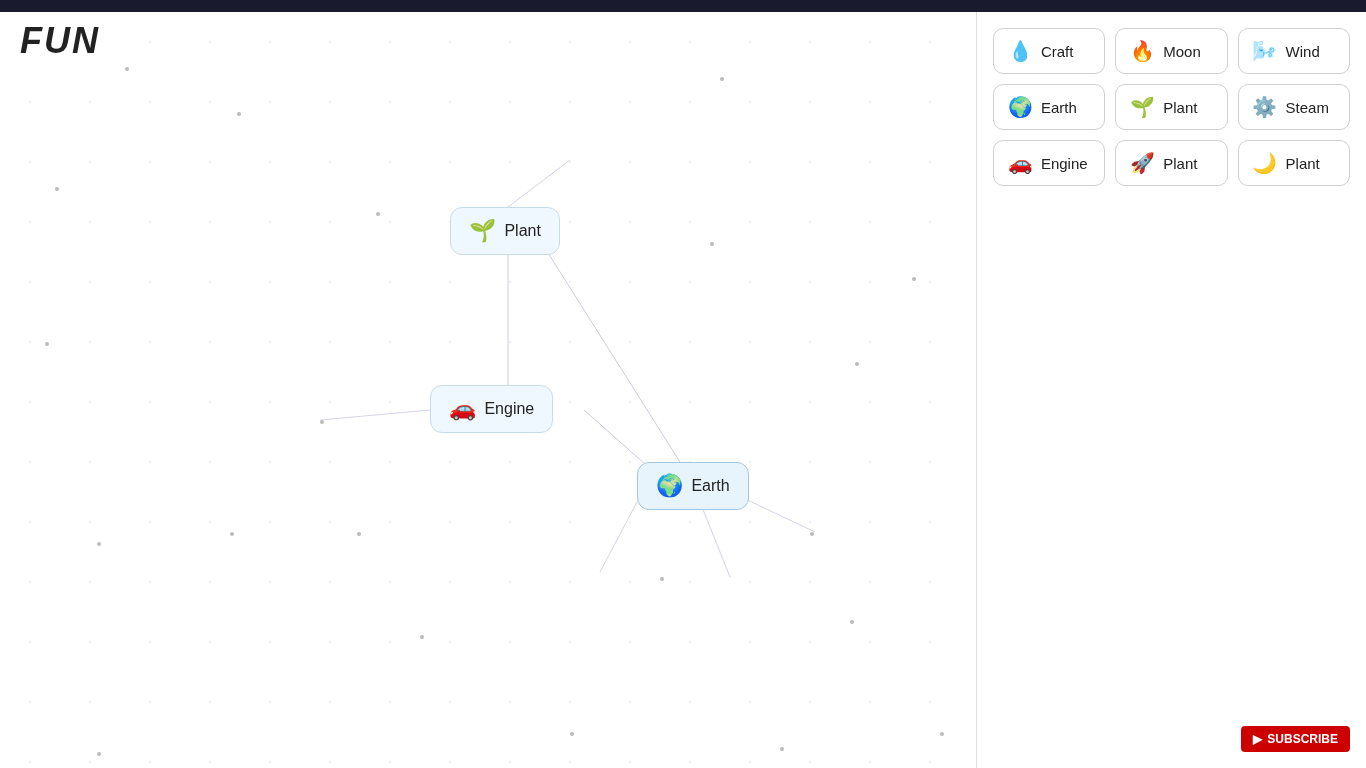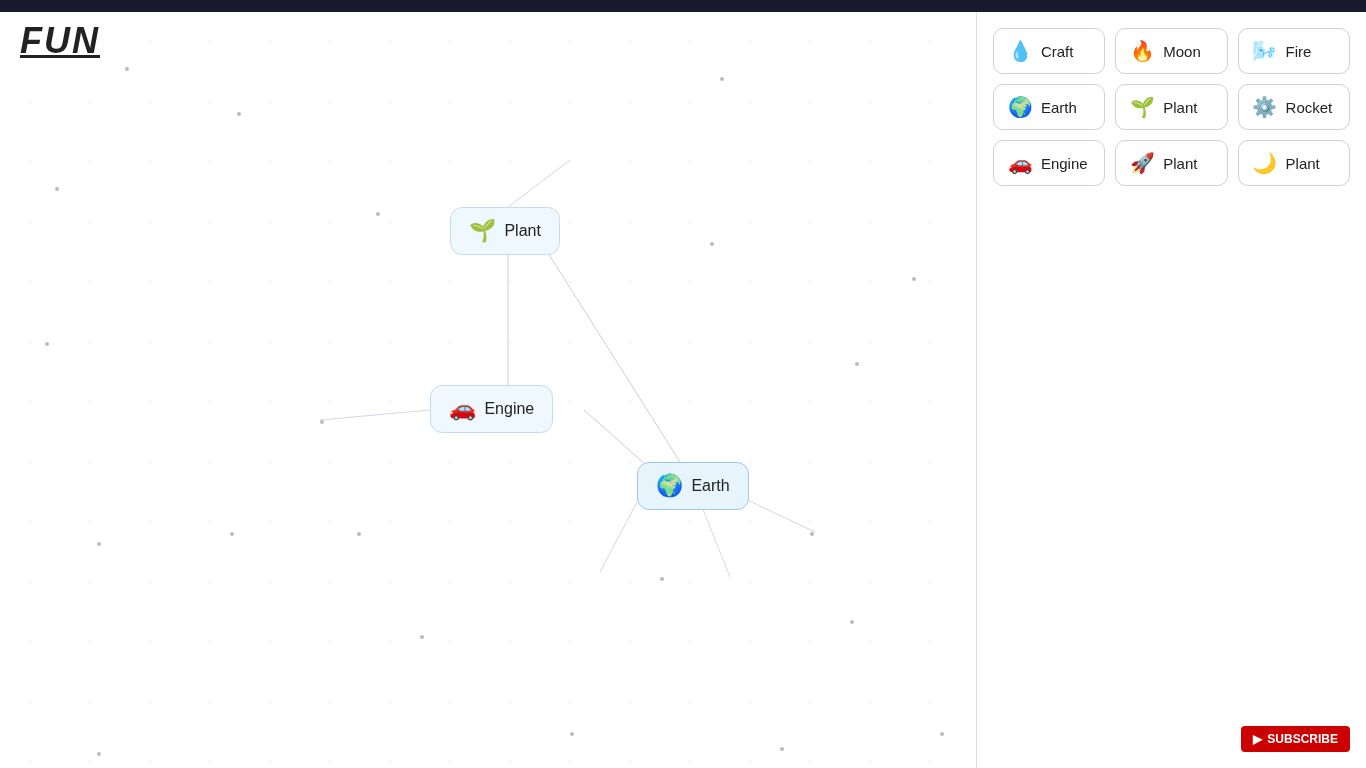--- a/index.html
+++ b/index.html
@@ -26,21 +26,20 @@
     #logo {
       position: absolute;
       top: 20px;
       left: 20px;
       font-size: 36px;
       font-weight: 900;
       color: #222;
       letter-spacing: 2px;
       font-style: italic;
       z-index: 10;
-      text-decoration: underline;
     }
 
     
     #app-title {
       position: absolute;
       top: 20px;
       left: 50%;
       transform: translateX(-50%);
       font-size: 32px;
       font-weight: 700;
@@ -247,33 +246,33 @@
 <button class="element-btn">
       <span class="emoji">💧</span>
       <span>Craft</span>
     </button>
     <button class="element-btn">
       <span class="emoji">🔥</span>
       <span>Moon</span>
     </button>
     <button class="element-btn">
       <span class="emoji">🌬️</span>
-      <span>Fire</span>
+      <span>Wind</span>
     </button>
     <button class="element-btn">
       <span class="emoji">🌍</span>
       <span>Earth</span>
     </button>
     <button class="element-btn">
       <span class="emoji">🌱</span>
       <span>Plant</span>
     </button>
     <button class="element-btn">
       <span class="emoji">⚙️</span>
-      <span>Rocket</span>
+      <span>Steam</span>
     </button>
     <button class="element-btn">
       <span class="emoji">🚗</span>
       <span>Engine</span>
     </button>
     <button class="element-btn">
       <span class="emoji">🚀</span>
       <span>Plant</span>
     </button>
     <button class="element-btn">

